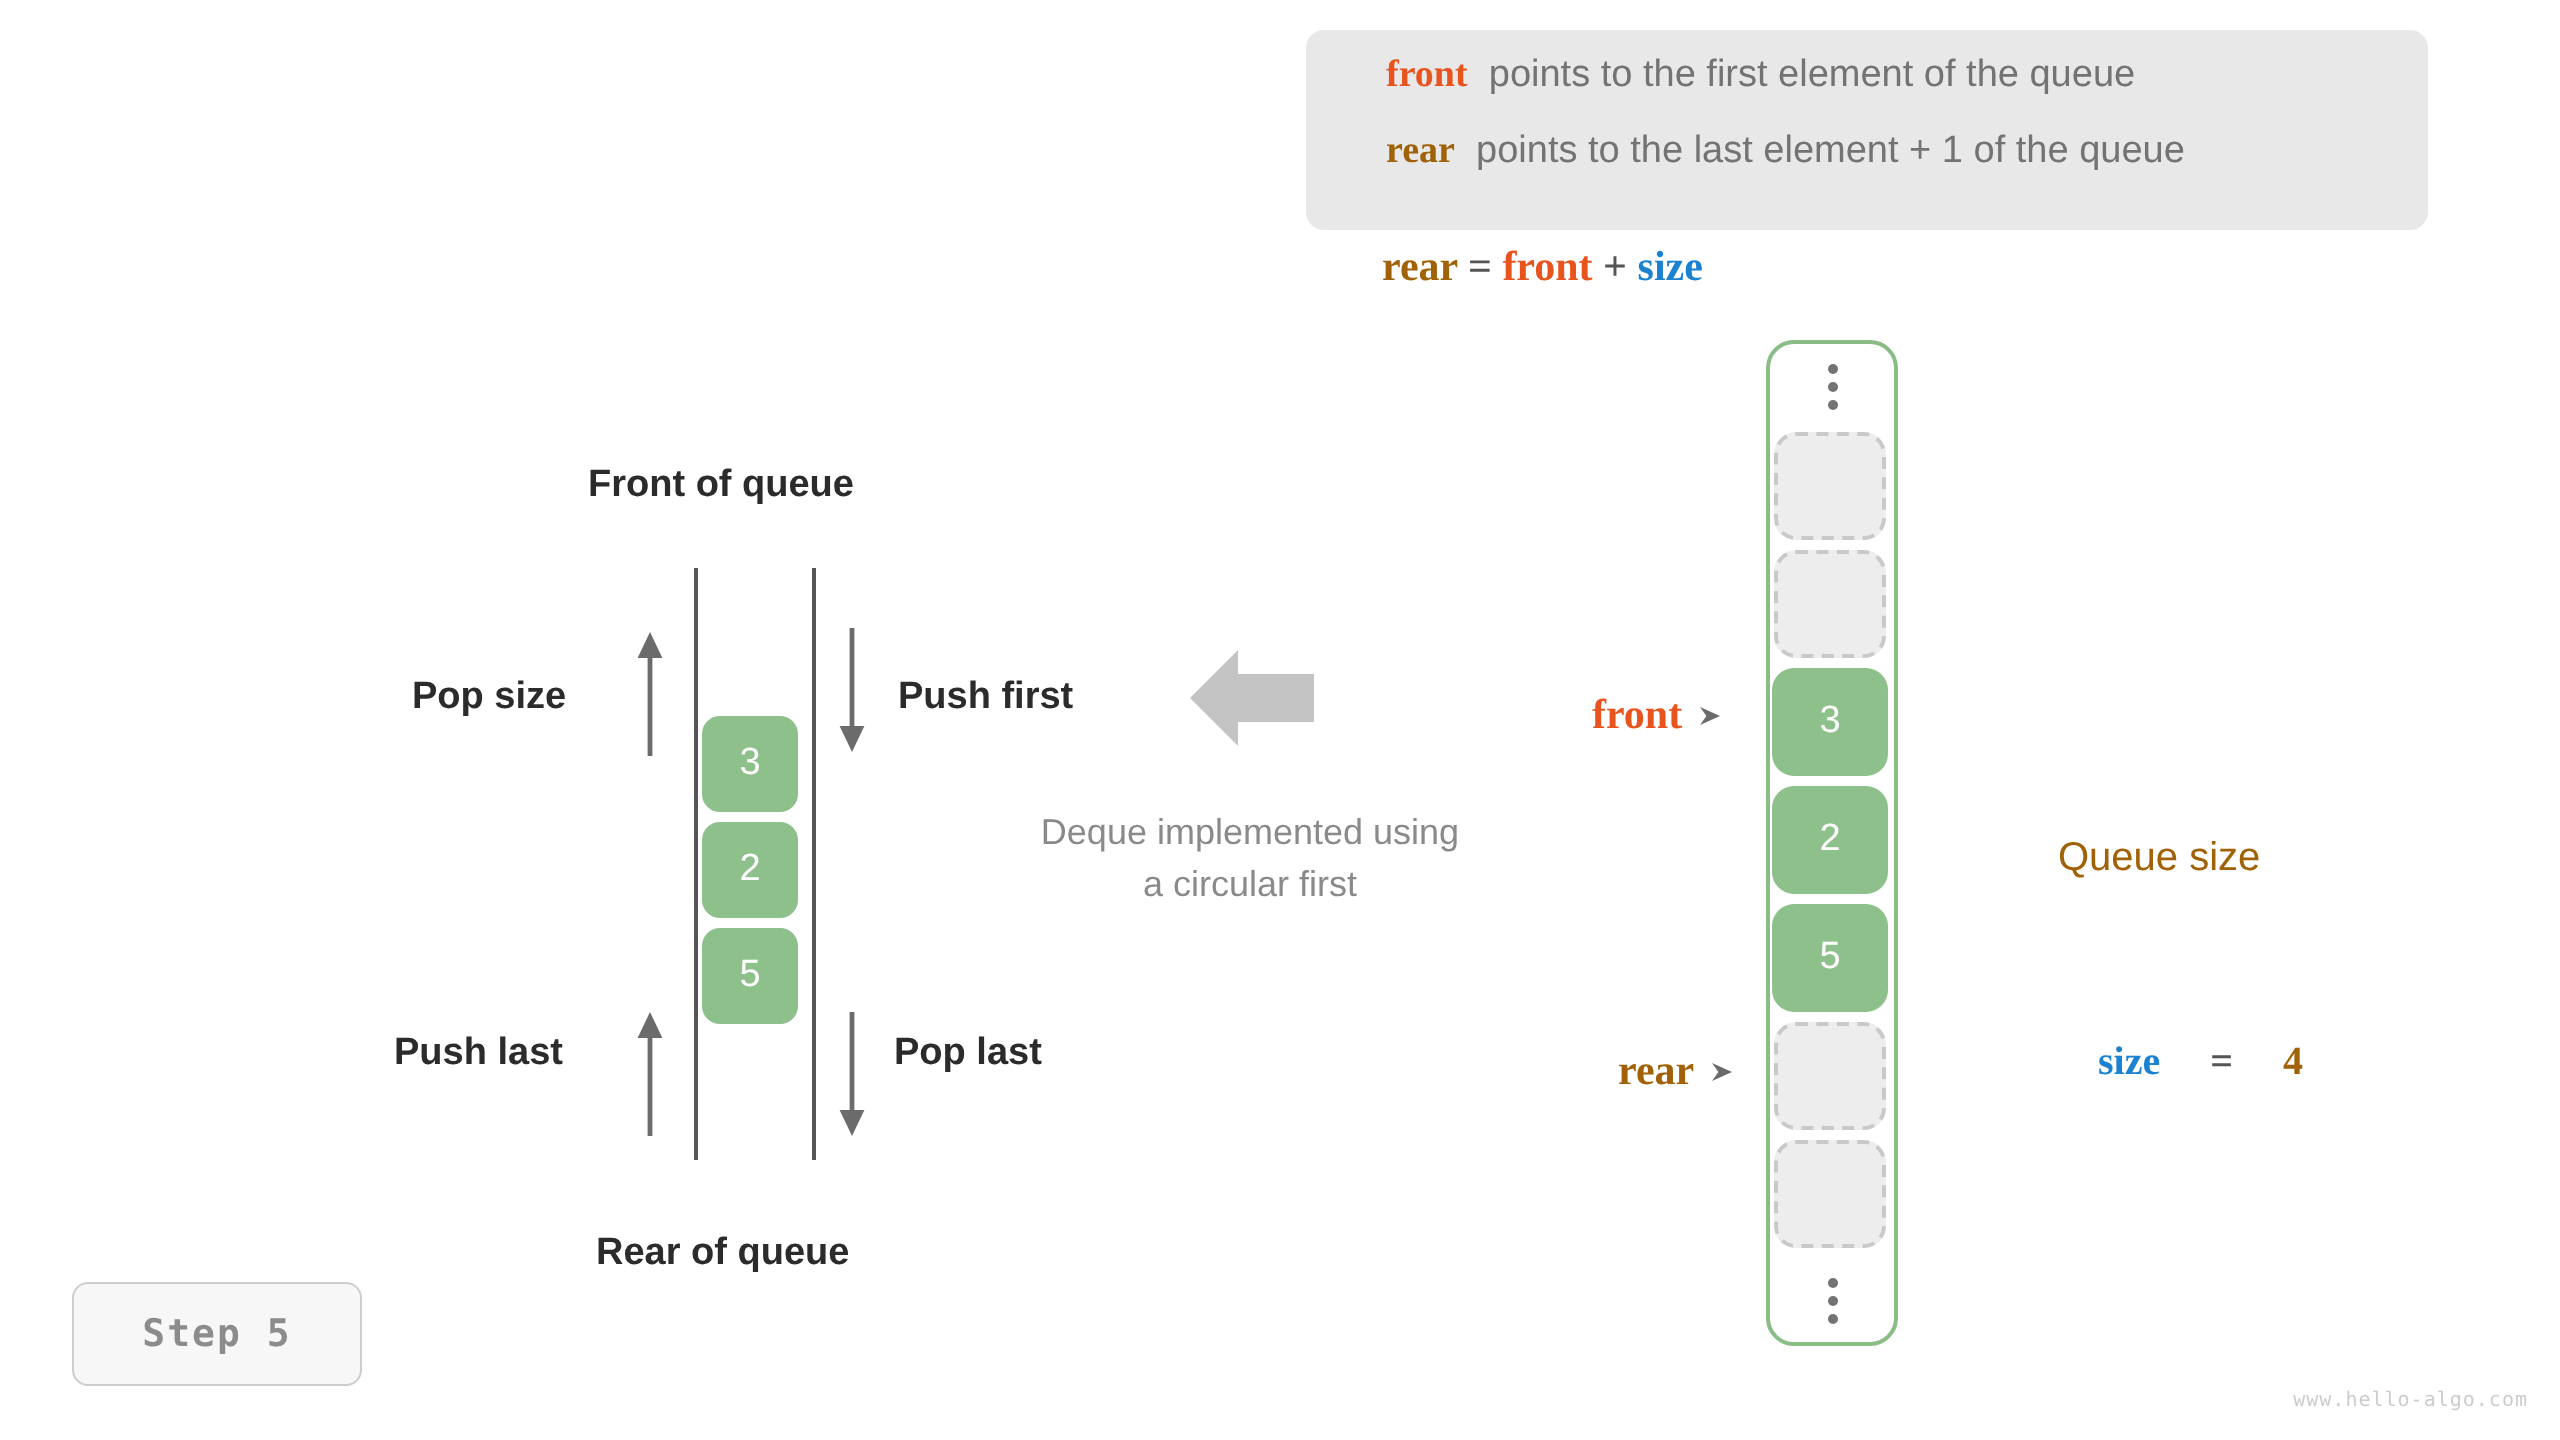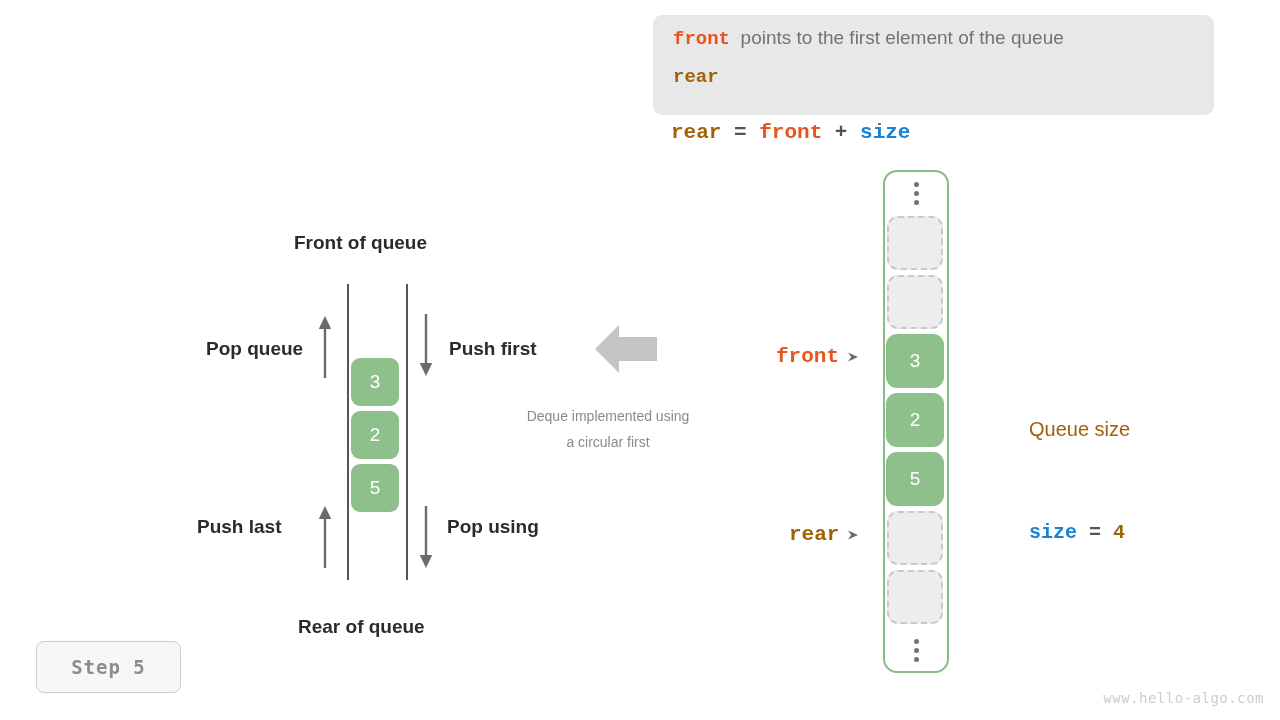--- a/index.html
+++ b/index.html
@@ -28,22 +28,23 @@
     box-sizing: border-box;
     padding: 12px 20px 0 20px;
   }
   .note-line {
     display: flex;
     align-items: baseline;
     height: 38px;
     white-space: pre;
   }
   .mono {
-    font-family: Liberation Mono, monospace;
+    font-family: Liberation Serif, serif;
     font-weight: bold;
+    margin-left: 20px;
   }
   .kw-front { color: #e8541e; }
   .kw-rear  { color: #a16207; }
   .kw-size  { color: #1b82d2; }
   .note-txt {
     font-size: 19px;
     color: #737373;
     font-family: "Liberation Sans", sans-serif;
   }
   .note-kw { font-size: 19px; }
@@ -110,25 +111,25 @@
 
   #arrow-pop-first  { left: 318px; top: 316px; }
   #arrow-push-first { left: 419px; top: 314px; }
   #arrow-push-last  { left: 318px; top: 506px; }
   #arrow-pop-last   { left: 419px; top: 506px; }
 
   #big-arrow { position: absolute; left: 595px; top: 324px; }
 
   #caption {
     position: absolute;
-    left: 469px;
+    left: 486px;
     top: 403px;
     width: 278px;
     text-align: center;
-    font-size: 14px;
+    font-size: 18px;
     color: #8a8a8a;
     line-height: 26px;
   }
 
   
   #array-frame {
     position: absolute;
     left: 883px;
     top: 170px;
     width: 66px;
@@ -226,58 +227,59 @@
     font-size: 19px;
     color: #8c8c8c;
     letter-spacing: 1px;
     box-sizing: border-box;
   }
   #watermark {
     position: absolute;
     right: 16px;
     bottom: 14px;
     font-family: "DejaVu Sans Mono", monospace;
-    font-size: 14px;
+    font-size: 10px;
     color: #cccccc;
     letter-spacing: 0.5px;
   }
 </style>
 </head>
 <body>
 
 <div id="note-box">
   <div class="note-line">
     <span class="mono note-kw kw-front">front</span>
     <span class="note-txt">&nbsp;&nbsp;</span>
     <span class="note-txt">points to the first element of the queue</span>
   </div>
   <div class="note-line">
     <span class="mono note-kw kw-rear">rear</span>
     <span class="note-txt">&nbsp;&nbsp;</span>
+    <span class="note-txt">points to the last element + 1 of the queue</span>
   </div>
 </div>
 
 <div id="formula" class="mono"><span class="kw-rear">rear</span><span class="op"> = </span><span class="kw-front">front</span><span class="op"> + </span><span class="kw-size">size</span></div>
 
 <div id="left-diagram">
 
   <div class="lbl-bold" id="lbl-front-of-queue">Front of queue</div>
   <div class="lbl-bold" id="lbl-rear-of-queue">Rear of queue</div>
 
   <div class="guide-line" id="guide-left"></div>
   <div class="guide-line" id="guide-right"></div>
 
   <div class="cell-left" style="top:358px">3</div>
   <div class="cell-left" style="top:411px">2</div>
   <div class="cell-left" style="top:464px">5</div>
 
-  <div class="lbl-bold" id="lbl-pop-first">Pop queue</div>
+  <div class="lbl-bold" id="lbl-pop-first">Pop size</div>
   <div class="lbl-bold" id="lbl-push-first">Push first</div>
   <div class="lbl-bold" id="lbl-push-last">Push last</div>
-  <div class="lbl-bold" id="lbl-pop-last">Pop using</div>
+  <div class="lbl-bold" id="lbl-pop-last">Pop last</div>
 
   <div class="thin-arrow" id="arrow-pop-first">
     <svg width="14" height="62" viewBox="0 0 14 62">
       <line x1="7" y1="62" x2="7" y2="10" stroke="#6b6b6b" stroke-width="2.4"></line>
       <polygon points="7,0 13.2,13 0.8,13" fill="#6b6b6b"></polygon>
     </svg>
   </div>
 
   <div class="thin-arrow" id="arrow-push-first">
     <svg width="14" height="62" viewBox="0 0 14 62">

